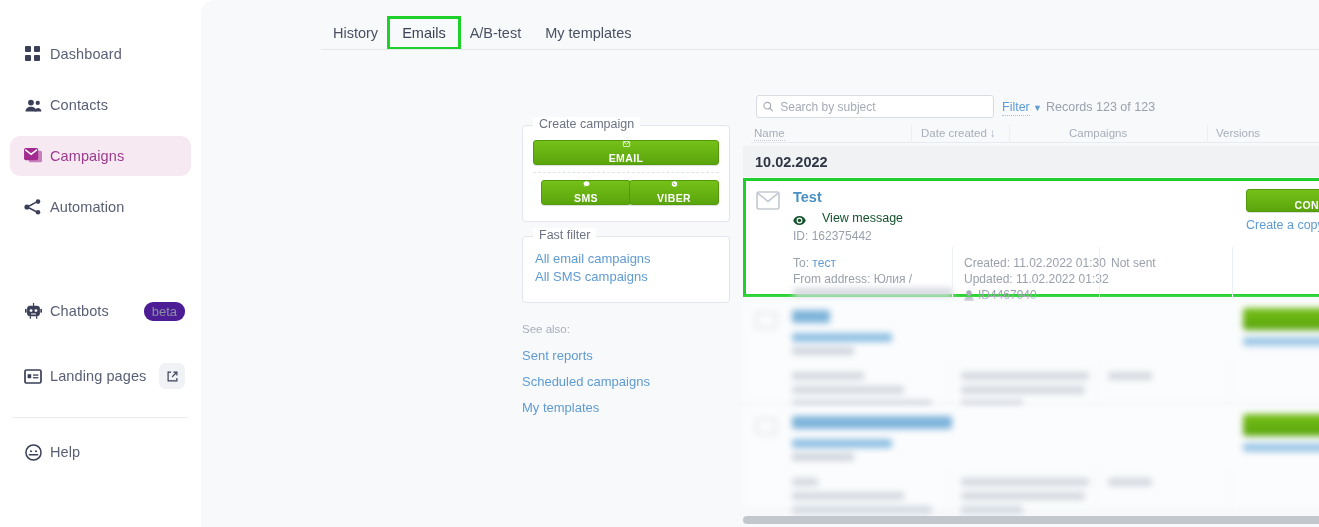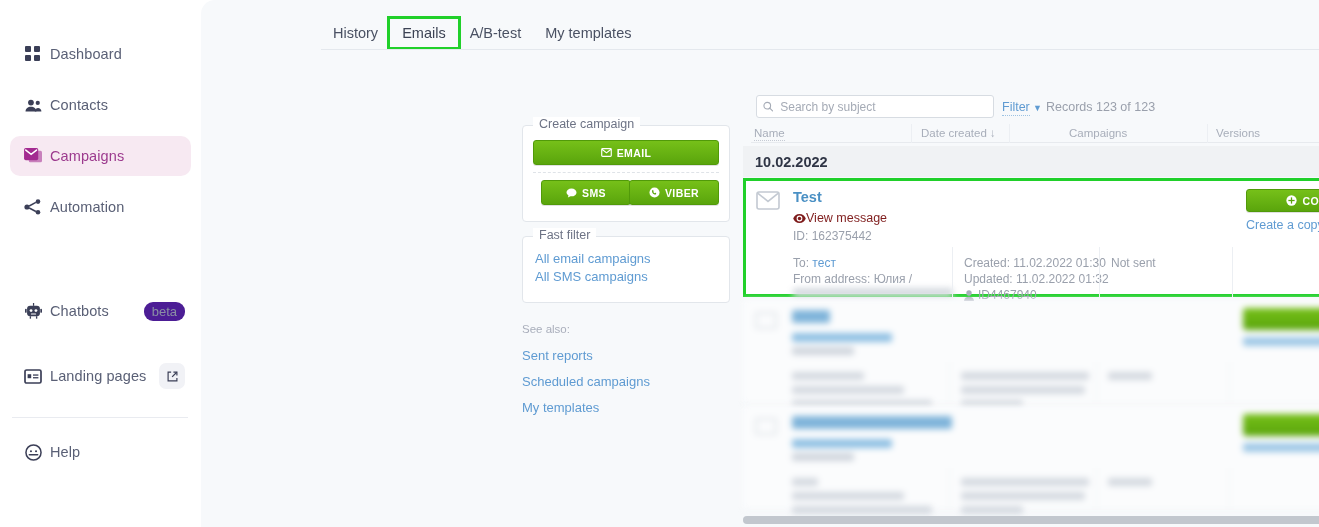--- a/index.html
+++ b/index.html
@@ -86,20 +86,21 @@
   #fs-filter{ left:321px; top:236px; width:208px; height:67px; }
 
   .gbtn{
     display:flex; align-items:center; justify-content:center; gap:5px;
     background:linear-gradient(#76c019,#5aa50c);
     border:1px solid #519a09;
     border-radius:3px;
     color:#ffffff; font-size:10.5px; font-weight:bold; letter-spacing:.4px;
     cursor:pointer;
     box-shadow:0 1px 0 rgba(0,0,0,.12);
+    flex-direction:column;
   }
   #btn-email{ position:absolute; left:10px; top:14px; width:186px; height:25px; }
   .hr-dash{ position:absolute; left:10px; top:46px; width:186px; border-top:1px dashed #dfe3e8; }
   #btn-sms{ position:absolute; left:18px; top:54px; width:90px; height:25px; }
   #btn-viber{ position:absolute; left:106px; top:54px; width:90px; height:25px; }
 
   .flink{
     position:absolute; left:12px; font-size:13px; color:#5f9bd2; cursor:pointer;
   }
   #fl1{ top:14px; } #fl2{ top:32px; }
@@ -158,22 +159,22 @@
     position:absolute; left:542px; top:178px; width:680px; height:119px;
     border:3px solid #20d02a; background:#ffffff;
   }
   #row-hl-inner{ position:absolute; inset:0; }
   .env-ico{ position:absolute; left:10px; top:10px; color:#c3c9d2; }
   .row-title{
     position:absolute; left:47px; top:8px; font-size:14.5px; font-weight:bold;
     color:#4a90c4; cursor:pointer;
   }
   .row-view{
-    position:absolute; left:47px; top:30px; font-size:12.5px; color:#7f1d1d; cursor:pointer;
-    display:flex; align-items:center; gap:0;
+    position:absolute; left:47px; top:30px; font-size:12.5px; color:#14532d; cursor:pointer;
+    display:flex; align-items:flex-end; gap:16px;
   }
   .row-id{ position:absolute; left:47px; top:48px; font-size:12px; color:#9aa0ac; }
   .row-to{ position:absolute; left:47px; top:75px; font-size:12px; color:#9aa0ac; }
   .row-to b{ color:#5f9bd2; font-weight:normal; }
   .row-from{ position:absolute; left:47px; top:91px; font-size:12px; color:#9aa0ac; }
   .row-blur{
     position:absolute; left:47px; top:107px; width:160px; height:9px;
     background:#d5dae0; filter:blur(3px); border-radius:2px;
   }
   .row-created{ position:absolute; left:218px; top:75px; font-size:12px; color:#9aa0ac; }

